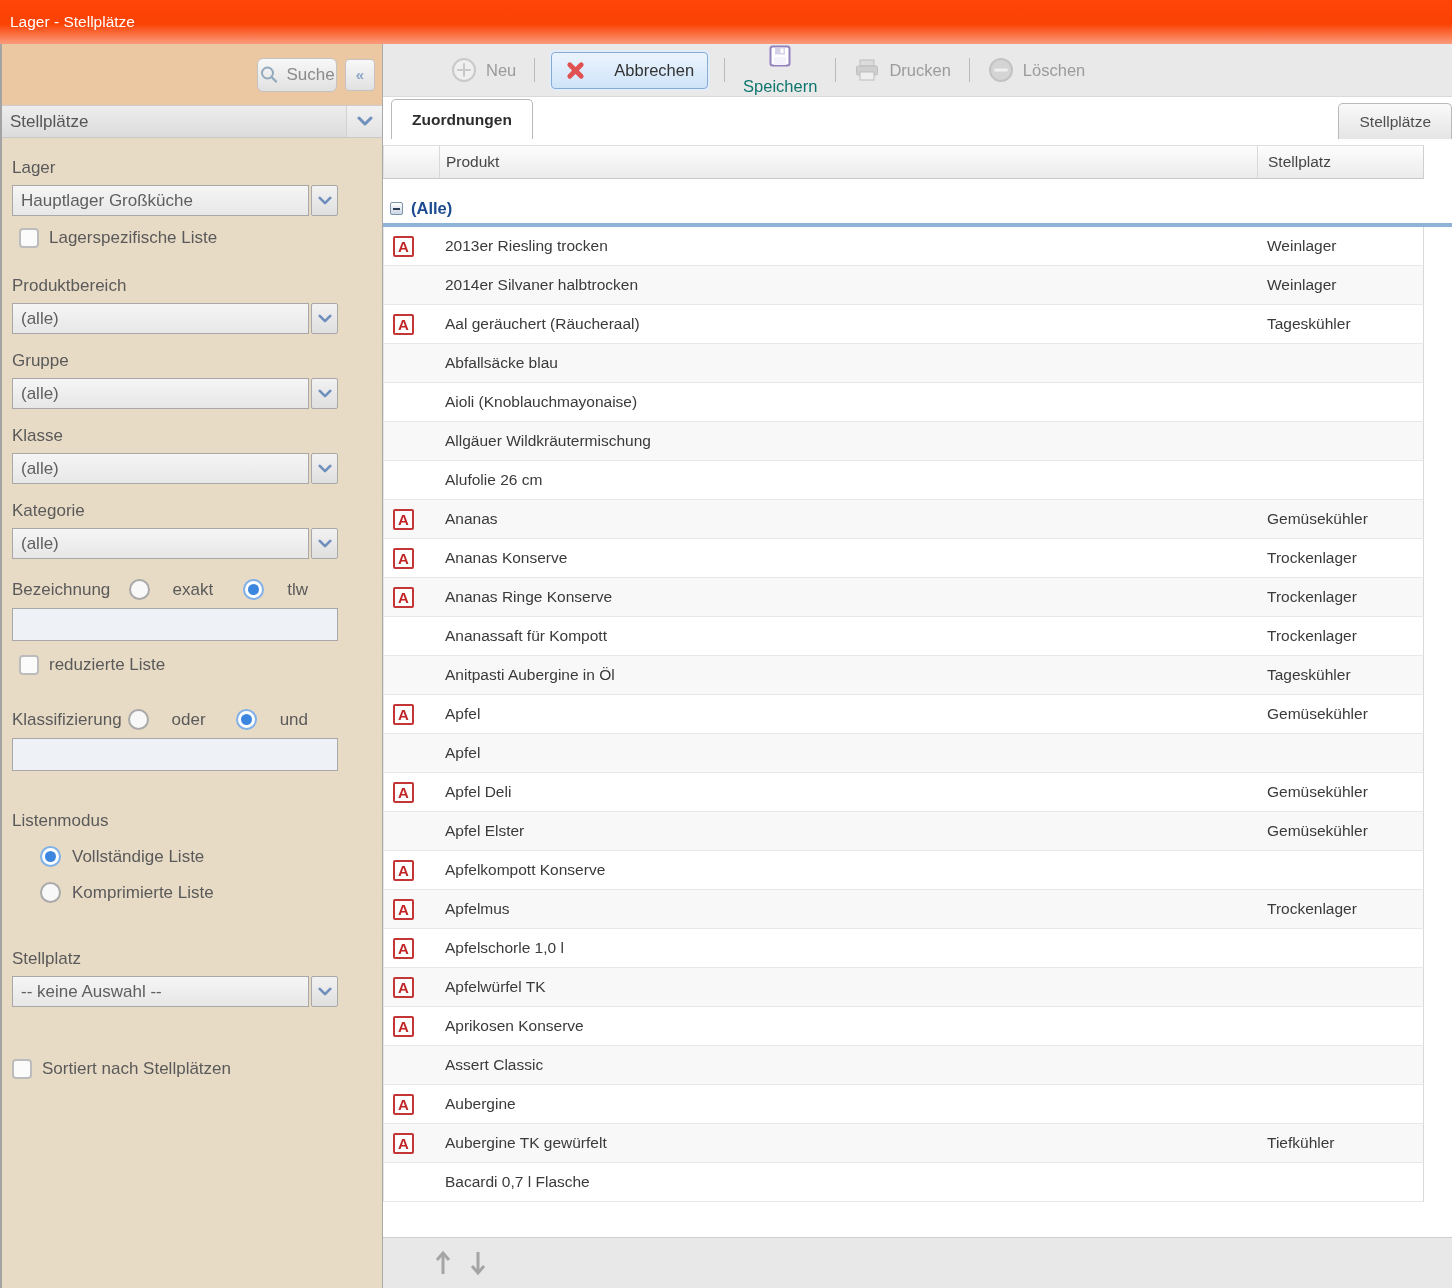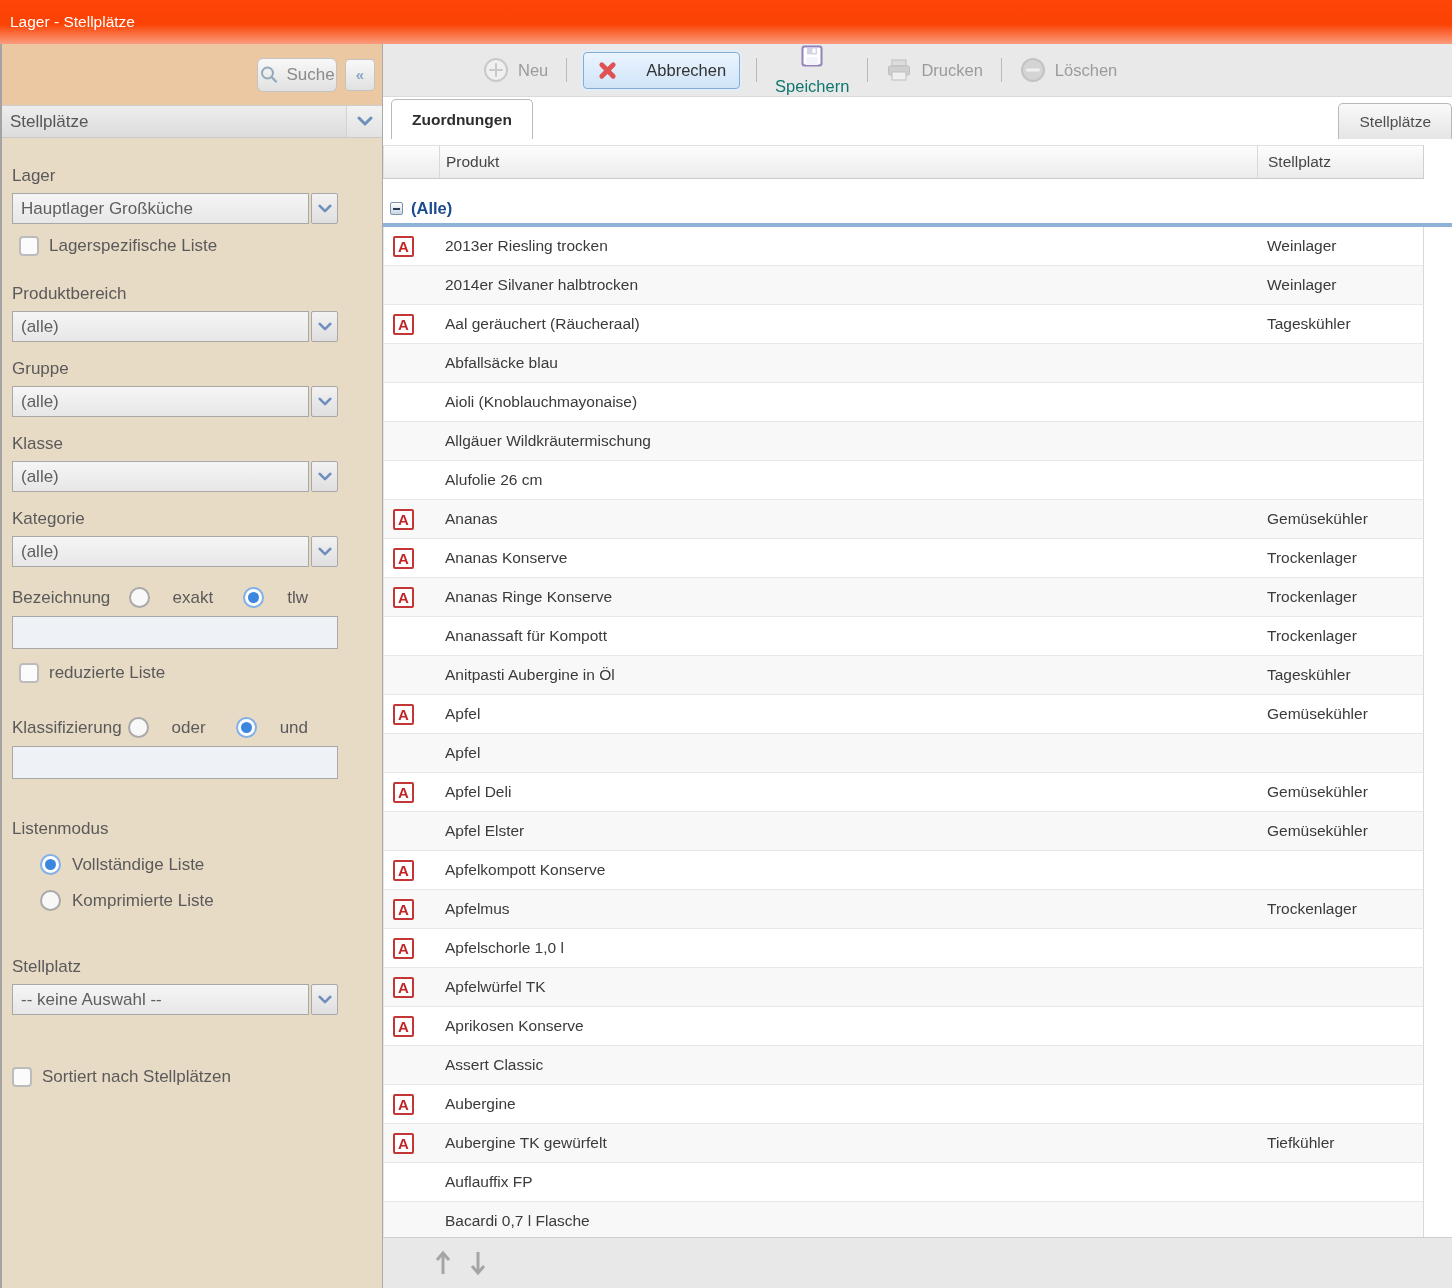--- a/index.html
+++ b/index.html
@@ -60,21 +60,21 @@
     background:#eef1f5; font-size:16px; color:#333; padding:0 8px; font-family:inherit; }
 
   .radio-stack { margin-left:28px; margin-top:15px; display:flex; align-items:center; gap:11px; cursor:pointer; }
 
   .mt28 { margin-top:28px; } .mt40 { margin-top:40px; } .mt46 { margin-top:46px; } .mt52 { margin-top:52px; }
 
   
   .main { flex:1; display:flex; flex-direction:column; background:#fff;
     border-left:1px solid #a9a9a9; position:relative; min-width:0; }
   .toolbar { height:53px; flex:0 0 53px; background:#e9e9e9; border-bottom:1px solid #dadada;
-    display:flex; align-items:center; padding-left:94px; }
+    display:flex; align-items:center; padding-left:62px; }
   .tb-btn { display:flex; align-items:center; gap:9px; font-size:16.5px; color:#9b9b9b;
     background:none; border:none; cursor:pointer; padding:0 6px; font-family:inherit; }
   .tb-btn.enabled { color:#0f766e;flex-direction:column; }
   .tb-btn.primary { border:1px solid #86acd6; background:linear-gradient(#ebf4fe,#cfe4f8);
     border-radius:4px; padding:7px 13px; color:#333; box-shadow:0 0 0 2px #e2edf9; margin:0 4px;gap:28px; }
   .tb-sep { width:1px; height:24px; background:#b9b9b9; margin:0 12px; }
 
   .tabbar { height:42px; flex:0 0 42px; background:#fff; display:flex; align-items:flex-end; padding-left:8px; gap:3px;justify-content:space-between; }
   .tab { height:36px; padding:0 20px; display:flex; align-items:center; font-size:15.5px; color:#4e4e4e;
     background:linear-gradient(#f9f9f9,#e5e5e5); border:1px solid #b9b9b9; border-bottom:none;
@@ -139,21 +139,21 @@
       <span>Stellplätze</span>
       <button class="panel-chevron">
         <svg width="16" height="11" viewBox="0 0 16 11">
           <polyline points="2,2 8,8 14,2" fill="none" stroke="#6f8fbc" stroke-width="3" stroke-linecap="round" stroke-linejoin="round"></polyline>
         </svg>
       </button>
     </div>
 
     <div class="filters">
 
-      <div class="flabel" style="margin-top:28px">Lager</div>
+      <div class="flabel" style="margin-top:20px">Lager</div>
       <div class="combo">
         <div class="combo-field">Hauptlager Großküche</div>
         <button class="combo-btn">
           <svg width="14" height="10" viewBox="0 0 16 11">
               <polyline points="2,2 8,8 14,2" fill="none" stroke="#6f8fbc" stroke-width="3" stroke-linecap="round" stroke-linejoin="round"></polyline>
             </svg>
         </button>
       </div>
       <label class="check-row">
         <span class="checkbox"></span>
@@ -513,27 +513,20 @@
           </div>
 
           <div class="grid-row">
             <div class="cell-icon">
               <span class="flag-a">A</span>
             </div>
             <div class="cell-produkt">Aubergine TK gewürfelt</div>
             <div class="cell-stellplatz">Tiefkühler</div>
           </div>
 
-          <div class="grid-row">
-            <div class="cell-icon">
-              <span class="flag-a" style="visibility: hidden;">A</span>
-            </div>
-            <div class="cell-produkt">Auflauffix FP</div>
-            <div class="cell-stellplatz"></div>
-          </div>
 
           <div class="grid-row">
             <div class="cell-icon">
               <span class="flag-a" style="visibility: hidden;">A</span>
             </div>
             <div class="cell-produkt">Bacardi 0,7 l Flasche</div>
             <div class="cell-stellplatz"></div>
           </div>
         </div>
 

